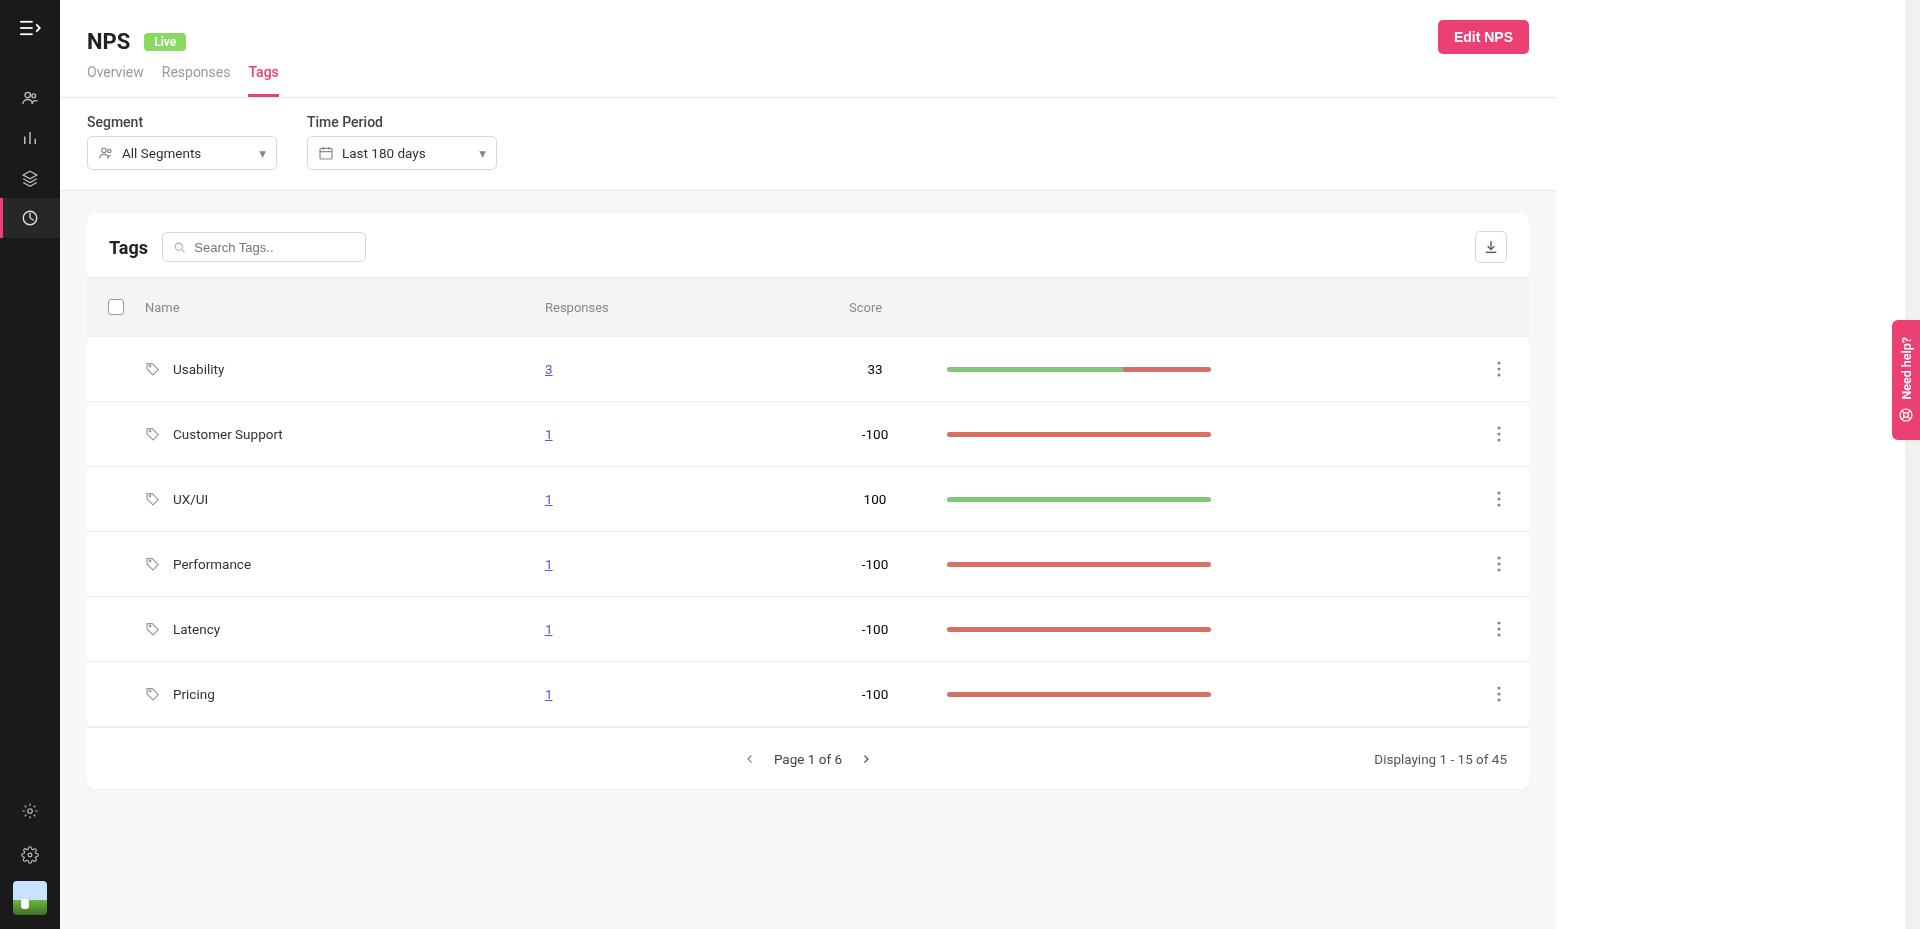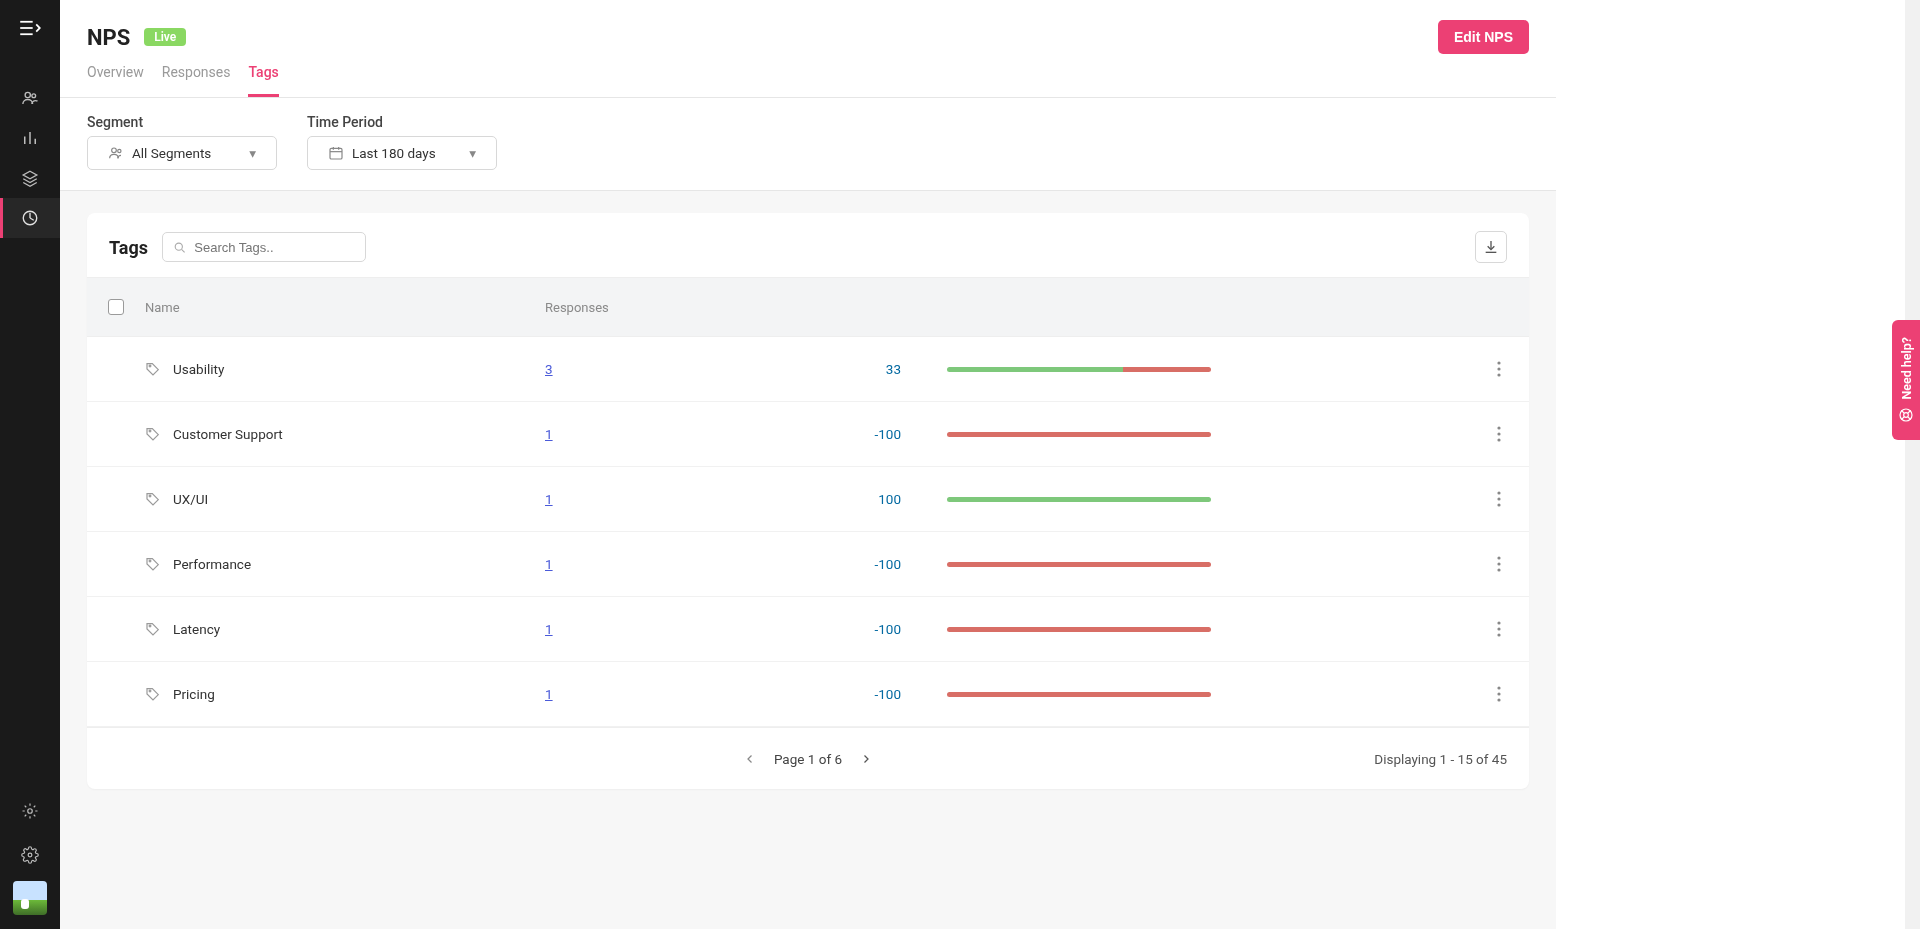--- a/index.html
+++ b/index.html
@@ -47,21 +47,21 @@
   height: 100%;
   display: flex;
   flex-direction: column;
 }
 .header-area {
   padding: 20px 27px 0 27px;
   border-bottom: 1px solid #e6e6e6;
 }
 .title-row {
   display:flex;
-  align-items:center;
+  align-items:flex-end;
   justify-content:space-between;
   gap:11px;
 }
 .title-left { display:flex; align-items:center; gap:14px;}
 .page-title { font-size: 22px; font-weight: 700; color:#222;}
 .live-badge {
   background:#8ad862; color:#fff; font-size:12px; font-weight:600;
   padding: 2px 10px; border-radius:4px;
 }
 .edit-btn {
@@ -75,21 +75,21 @@
 
 .filters {
   padding: 16px 27px 20px 27px;
   display:flex; gap:30px;
   border-bottom: 1px solid #e6e6e6;
 }
 .filter-group { display:flex; flex-direction:column; gap:6px;}
 .filter-label { font-size:14px; color:#444; font-weight:500;}
 .select {
   border:1px solid #d8d8d8; border-radius:5px; background:#fff;
-  height:34px; min-width:190px; padding:0 20px;
+  height:34px; min-width:190px; padding:0 10px;
   display:flex; align-items:center; gap:8px; font-size:13.5px; color:#333;
   cursor:pointer; position:relative;
 }
 .select .chev {
   margin-left:auto; color:#888;
 }
 
 
 .content-wrap { flex:1; padding: 22px 27px; background:#f7f7f7; overflow:auto;}
 .card {
@@ -127,21 +127,21 @@
 .row {
   display:grid;
   grid-template-columns: 58px 400px 304px 62px 480px 1fr 60px;
   align-items:center;
   height:65px;
   border-bottom:1px solid #f1f1f1;
 }
 .row .name-cell { display:flex; align-items:center; gap:12px; color:#333; font-size:13.5px;}
 .row .name-cell .tag-icon { color:#9a9a9a;}
 .row .resp-cell a { color:#4a5ad9; text-decoration: underline; font-size:13.5px;}
-.row .score-cell { font-size:13.5px; color:#0369a1; text-align:right; padding-right:10px;}
+.row .score-cell { font-size:13.5px; color:#000000; text-align:center; padding-right:10px;}
 .row .bar-cell { padding-left:36px; }
 .bar {
   height:5px; width:264px; border-radius:3px; overflow:hidden; display:flex;
 }
 .bar .green { background:#7ec87b; height:100%;}
 .bar .red { background:#d86e66; height:100%;}
 .row .more-cell { display:flex; justify-content:center; color:#888; cursor:pointer;}
 .checkbox {
   width:16px; height:16px; border:1.5px solid #9a9a9a; border-radius:3px; background:#fff;
 }
@@ -305,20 +305,21 @@
             </svg>
         </button>
       </div>
 
       <div class="thead">
         <div class="chk">
             <div class="checkbox"></div>
           </div>
         <div>Name</div>
         <div>Responses</div>
+        <div style="grid-column: span 2;">Score</div>
         <div></div>
           <div></div>
       </div>
 
       <div id="rows">
           <div class="row">
             <div></div>
             <div class="name-cell">
               <span class="tag-icon">
                 <svg width="16" height="16" viewBox="0 0 24 24" fill="none" stroke="#9a9a9a" stroke-width="1.8">

